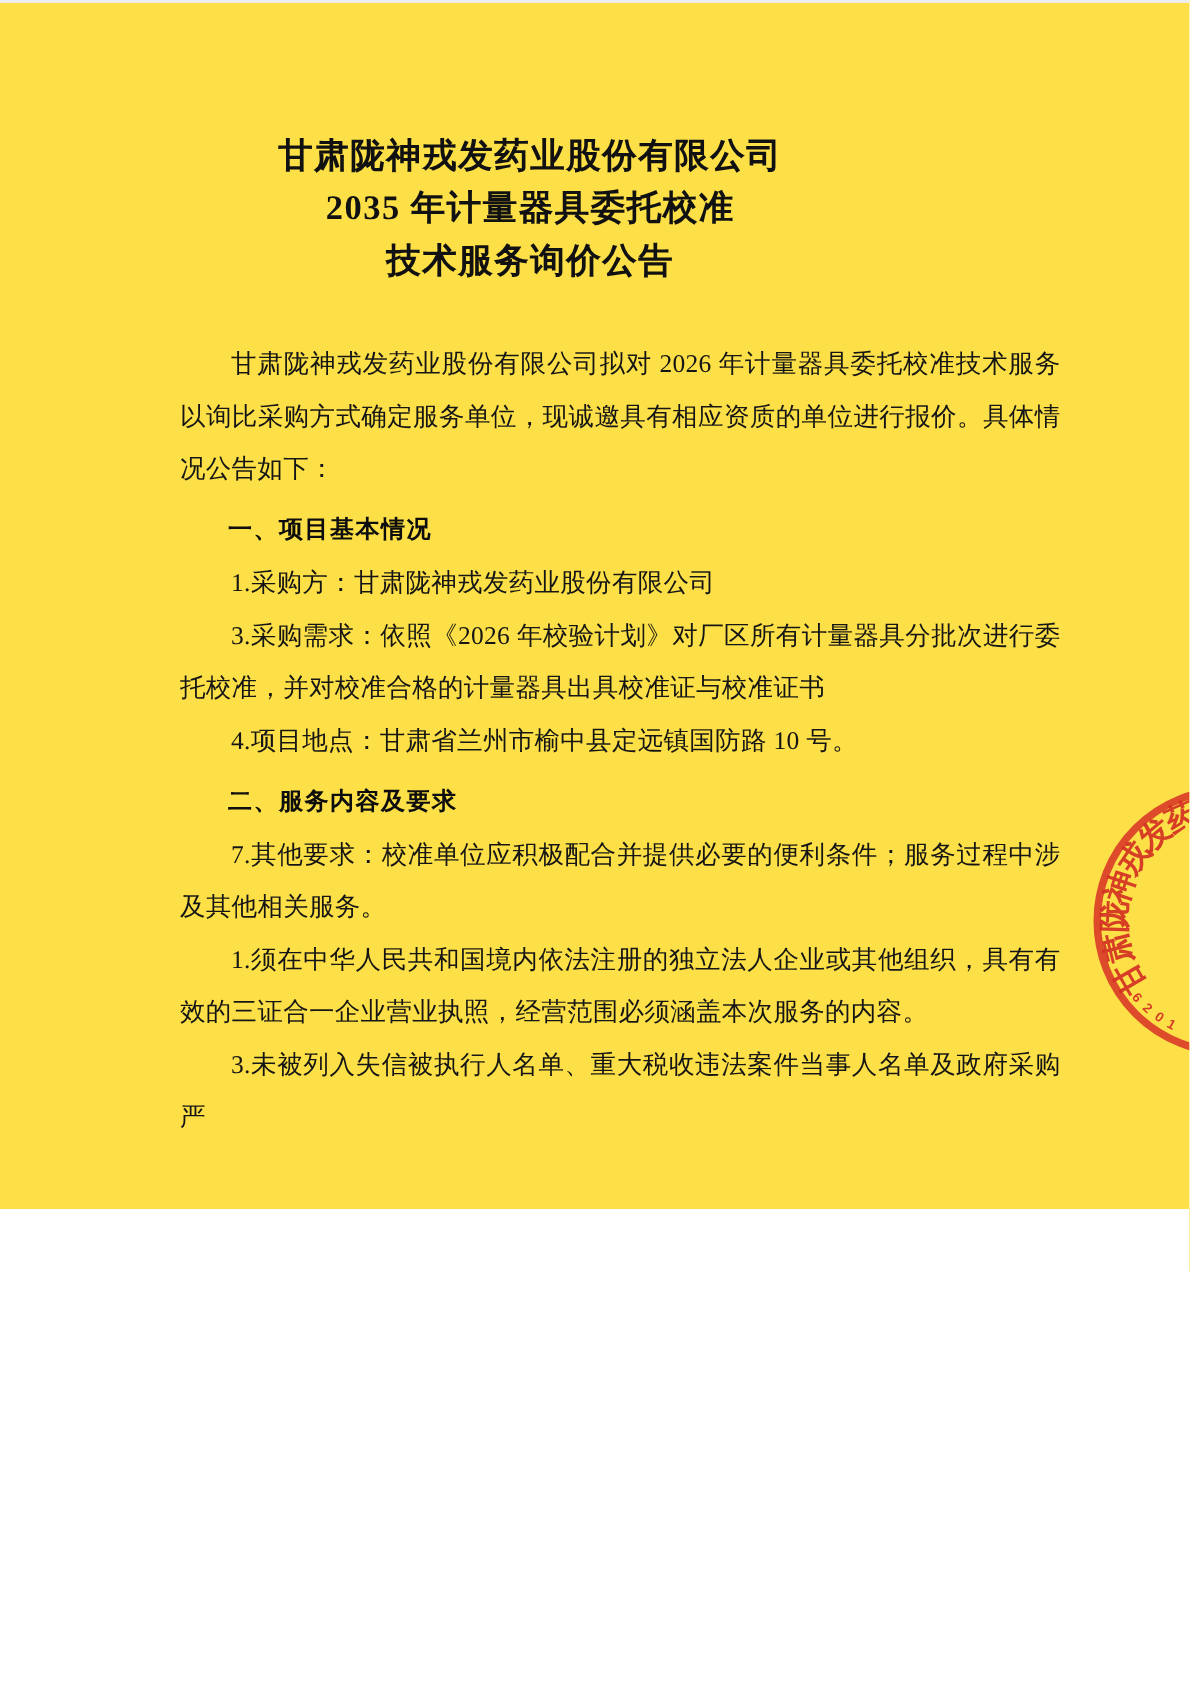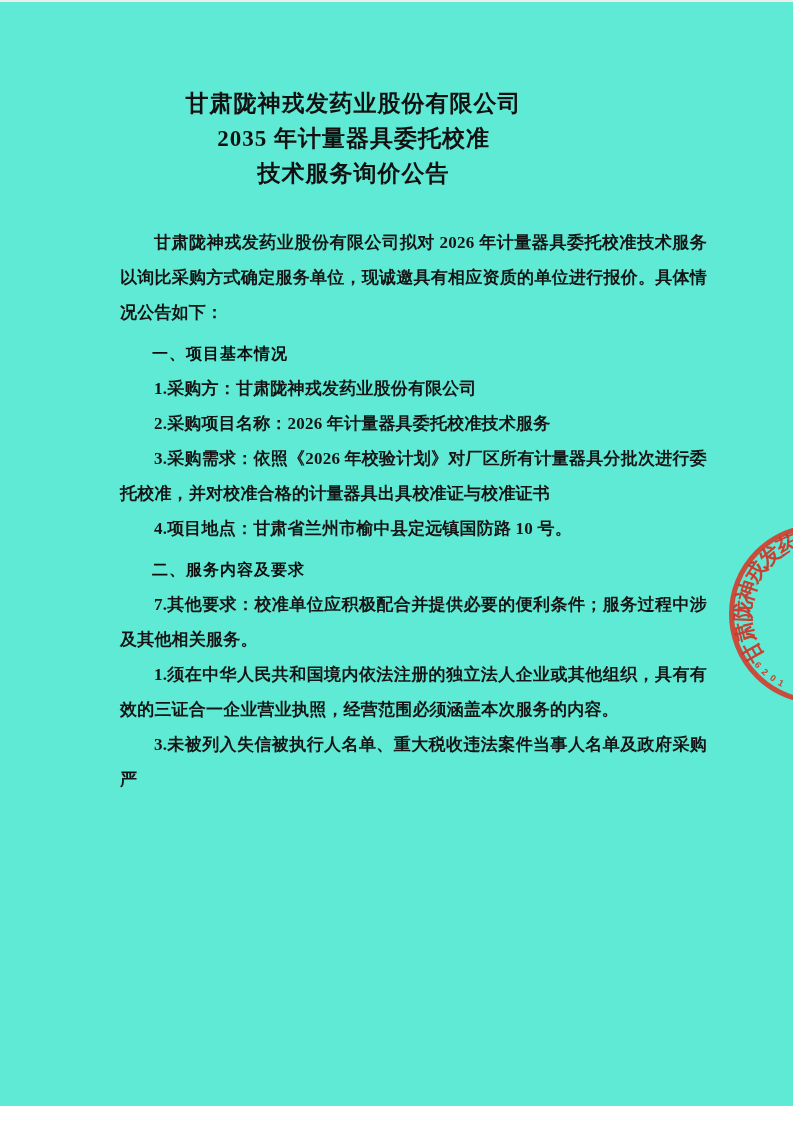--- a/index.html
+++ b/index.html
@@ -3,22 +3,22 @@
 <meta charset="utf-8">
 <style>
   html, body {
     margin: 0;
     padding: 0;
     background: #ffffff;
   }
   .page {
     position: relative;
     width: 793px;
-    height: 1106px;
-    background: #5eead4;
+    height: 806px;
+    background: #fde047;
     overflow: hidden;
     font-family: "Liberation Serif", "DejaVu Serif", serif;
     color: #151515;
     box-sizing: border-box;
     border-top: 2px solid #ededed;
   }
   .content {
     padding: 84px 86px 0 120px;
   }
   .doc-title {
@@ -32,21 +32,20 @@
     color: #111;
   }
   .para {
     font-size: 17px;
     line-height: 35px;
     text-align: justify;
     text-justify: inter-ideograph;
     text-indent: 2em;
     margin: 0;
     letter-spacing: 0.2px;
-    font-weight: bold;
   }
   .section-heading {
     font-family: "Liberation Sans", "DejaVu Sans", sans-serif;
     font-size: 16px;
     font-weight: bold;
     line-height: 35px;
     text-indent: 2em;
     margin: 6px 0 0 0;
     color: #0d0d0d;
     letter-spacing: 1px;
@@ -95,21 +94,20 @@
     <div class="doc-title">
       <div>甘肃陇神戎发药业股份有限公司</div>
       <div>2035 年计量器具委托校准</div>
       <div>技术服务询价公告</div>
     </div>
 
     <p class="para">甘肃陇神戎发药业股份有限公司拟对 2026 年计量器具委托校准技术服务以询比采购方式确定服务单位，现诚邀具有相应资质的单位进行报价。具体情况公告如下：</p>
 
     <h2 class="section-heading">一、项目基本情况</h2>
     <p class="para">1.采购方：甘肃陇神戎发药业股份有限公司</p>
-    <p class="para">2.采购项目名称：2026 年计量器具委托校准技术服务</p>
     <p class="para">3.采购需求：依照《2026 年校验计划》对厂区所有计量器具分批次进行委托校准，并对校准合格的计量器具出具校准证与校准证书</p>
     <p class="para">4.项目地点：甘肃省兰州市榆中县定远镇国防路 10 号。</p>
 
     <h2 class="section-heading">二、服务内容及要求</h2>
     <p class="para">7.其他要求：校准单位应积极配合并提供必要的便利条件；服务过程中涉及其他相关服务。</p>
 
     <p class="para">1.须在中华人民共和国境内依法注册的独立法人企业或其他组织，具有有效的三证合一企业营业执照，经营范围必须涵盖本次服务的内容。</p>
     <p class="para">3.未被列入失信被执行人名单、重大税收违法案件当事人名单及政府采购严</p>
 
   </div>

